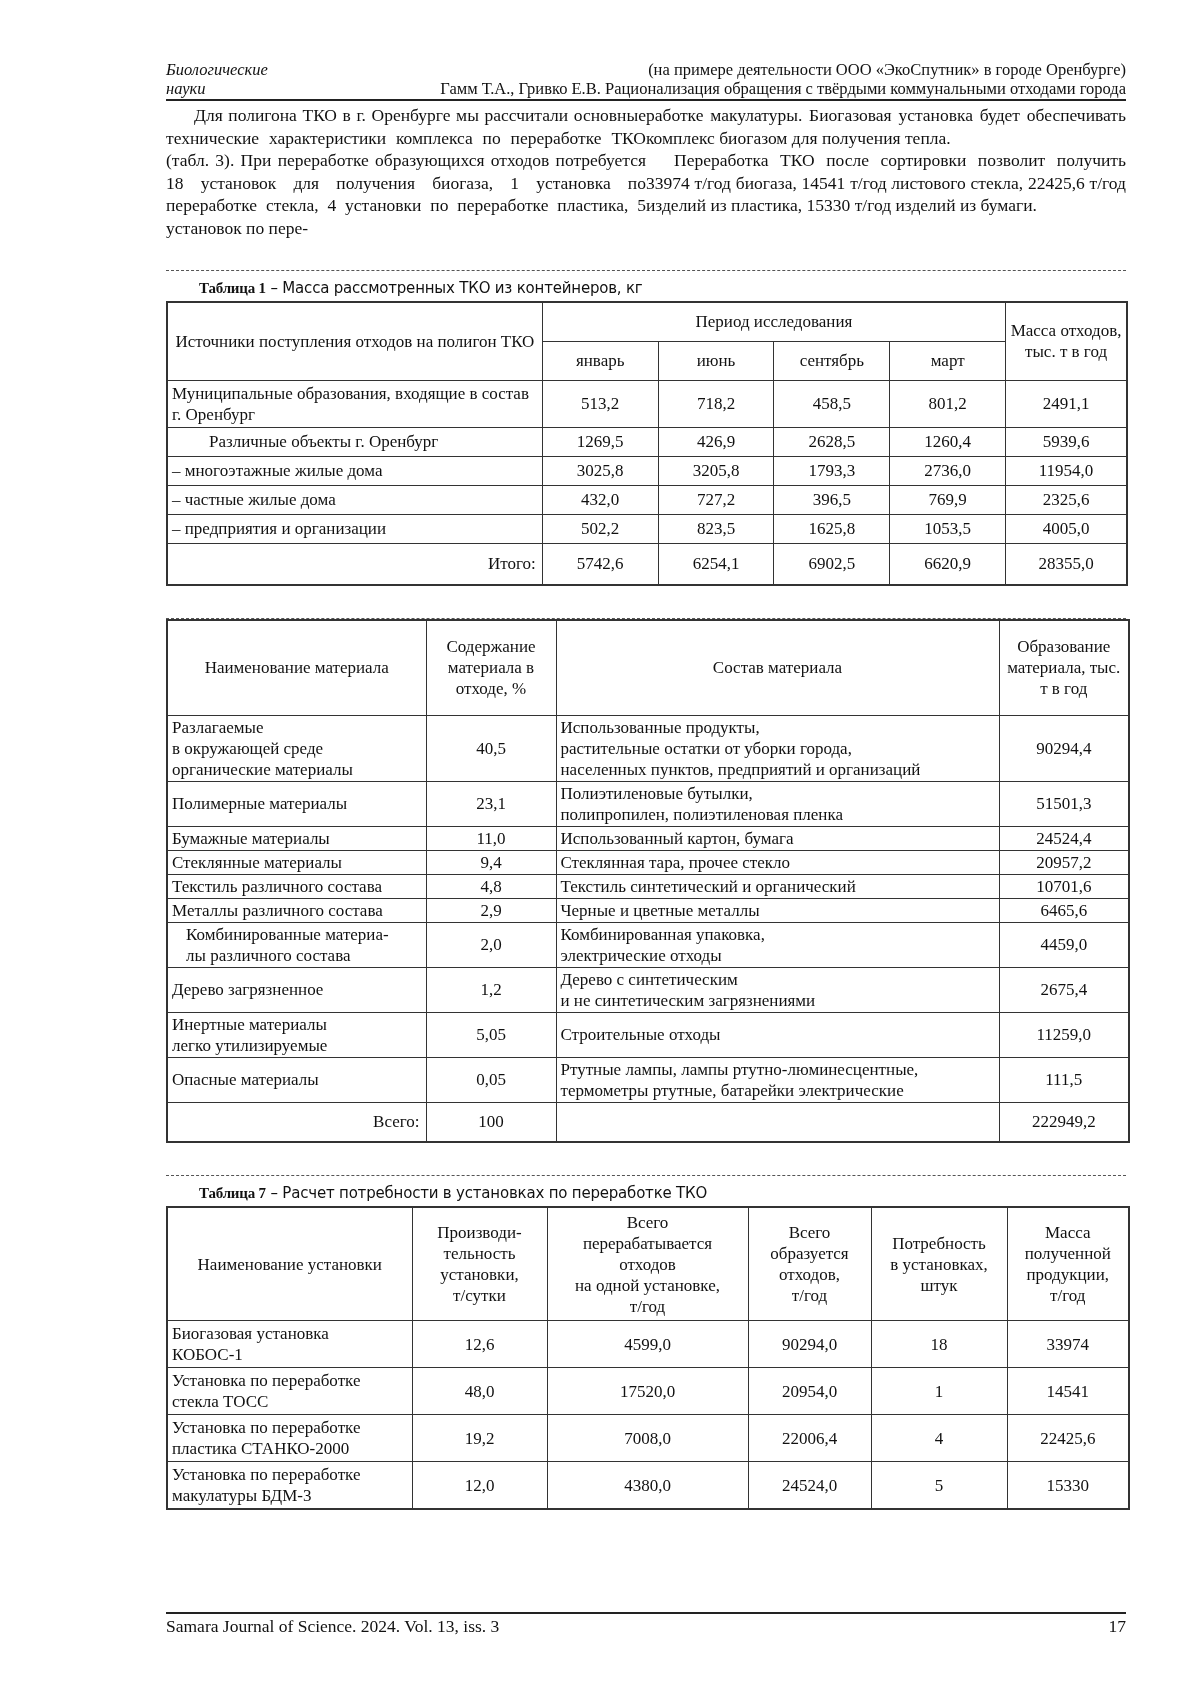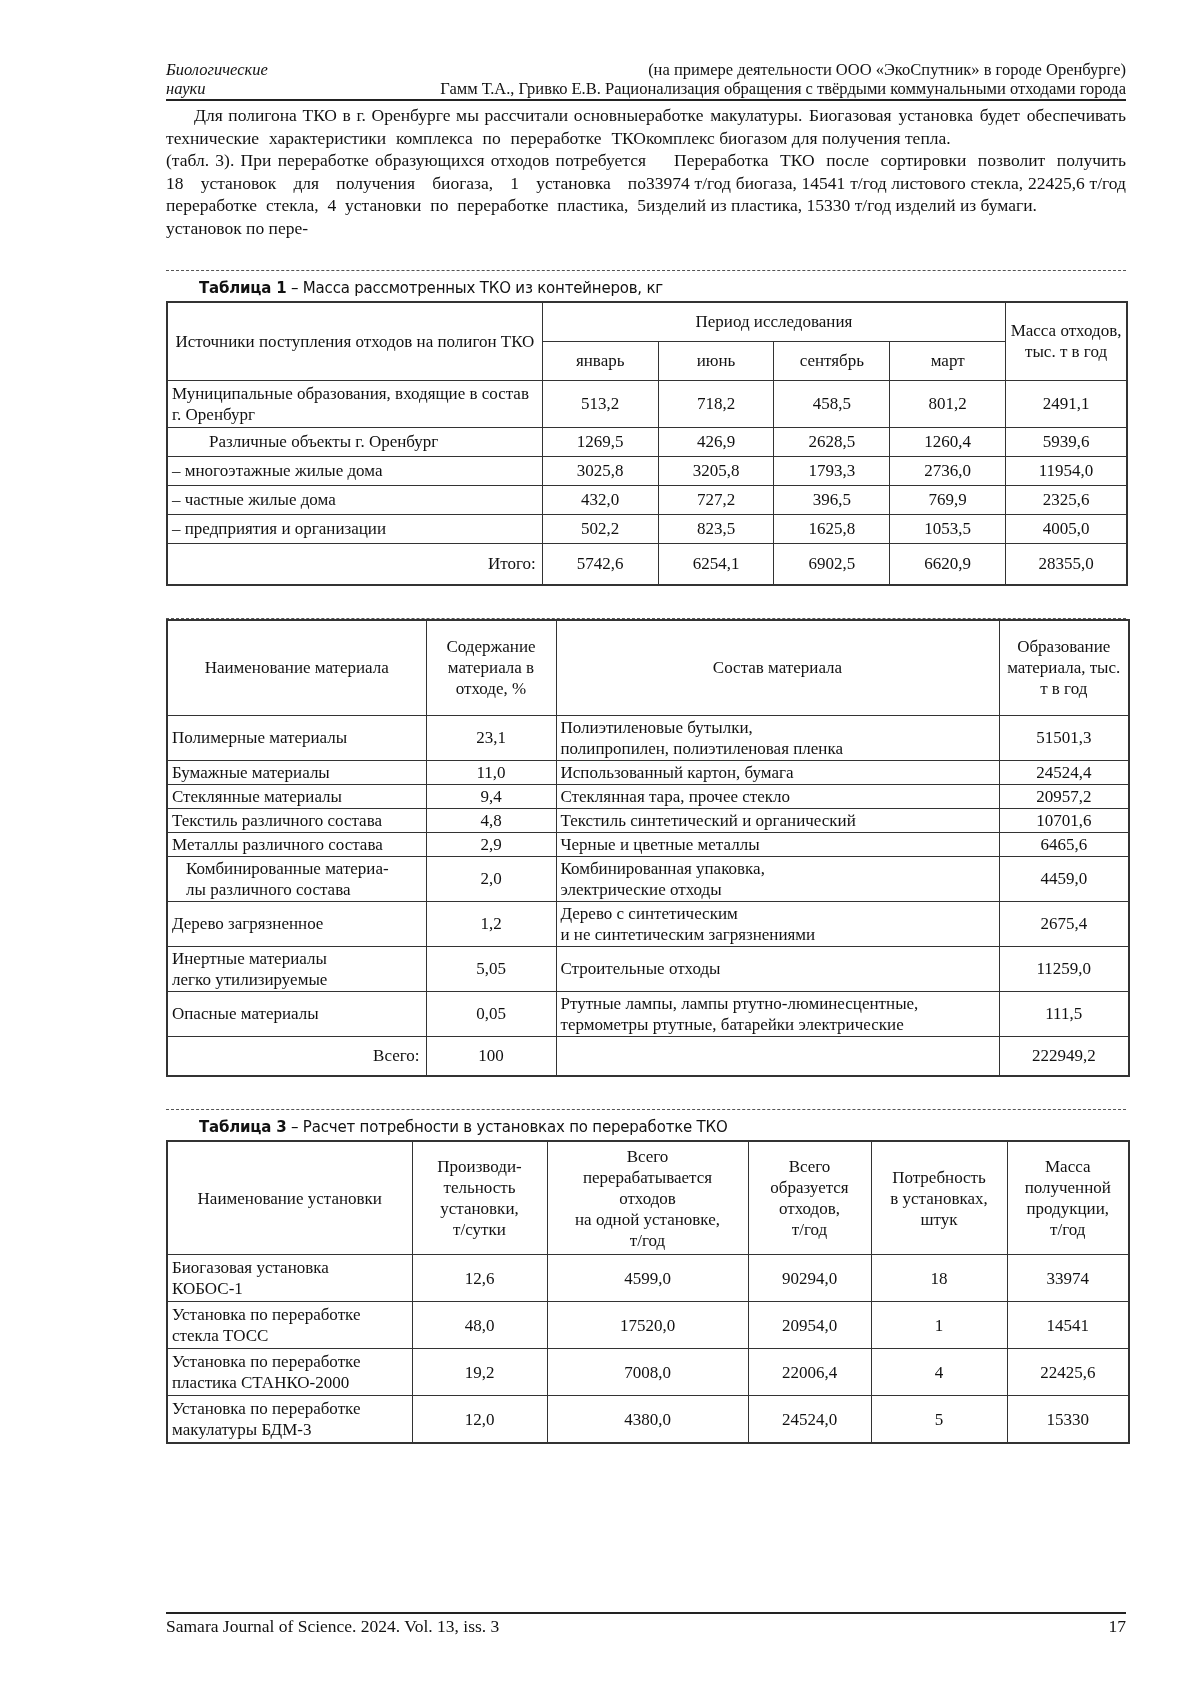--- a/index.html
+++ b/index.html
@@ -12,21 +12,21 @@
   .rh-left { font-style: italic; width: 160px; }
   .rh-right { text-align: right; flex: 1; }
 
   .body-cols { display: flex; margin-top: 3px; }
   .col { flex: 1; font-size: 17.5px; line-height: 22.6px; text-align: justify; hyphens: manual; }
   .col p { margin: 0; }
   .col p.indent { text-indent: 28px; }
 
   .sep { border-top: 1px dashed #555; margin-top: 30px; height: 0; }
   .tcap { font-family: "DejaVu Sans", "Liberation Sans", sans-serif; font-size: 15px; margin: 8px 0 4px 33px; letter-spacing: -0.2px; }
-  .tcap b { font-weight: bold; }
+  .tcap b { font-weight: bold; font-family: Liberation Serif, serif; }
 
   table { border-collapse: collapse; width: 962px; table-layout: fixed; }
   td, th { border: 1.4px solid #333; font-weight: normal; font-size: 17px; line-height: 21px; padding: 1px 4px; vertical-align: middle; }
   th { text-align: center; }
   td.num { text-align: center; }
   td.right { text-align: right; padding-right: 6px; }
   table.outer { border: 2px solid #333; }
 
   #t1 td, #t1 th { height: 26px; }
   #t1 .tall td { height: 44px; }
@@ -155,20 +155,30 @@
     <tbody>
         <tr class="hdr">
       <th>Наименование материала</th>
       <th>Содержание материала в отходе, %</th>
       <th>Состав материала</th>
       <th>Образование материала, тыс. т в год</th>
     </tr>
     </tbody>
       <tbody id="t2-body">
         <tr>
+          <td style="white-space: pre-line;">Разлагаемые
+в окружающей среде
+органические материалы</td>
+          <td class="num" style="white-space: pre-line;">40,5</td>
+          <td style="white-space: pre-line;">Использованные продукты,
+растительные остатки от уборки города,
+населенных пунктов, предприятий и организаций</td>
+          <td class="num" style="white-space: pre-line;">90294,4</td>
+        </tr>
+        <tr>
           <td style="white-space: pre-line;">Полимерные материалы</td>
           <td class="num" style="white-space: pre-line;">23,1</td>
           <td style="white-space: pre-line;">Полиэтиленовые бутылки,
 полипропилен, полиэтиленовая пленка</td>
           <td class="num" style="white-space: pre-line;">51501,3</td>
         </tr>
         <tr>
           <td style="white-space: pre-line;">Бумажные материалы</td>
           <td class="num" style="white-space: pre-line;">11,0</td>
           <td style="white-space: pre-line;">Использованный картон, бумага</td>
@@ -226,21 +236,21 @@
         <tr style="height:40px">
       <td class="right">Всего:</td>
       <td class="num">100</td>
       <td></td>
       <td class="num">222949,2</td>
     </tr>
   </tbody>
     </table>
 
   <div class="sep" style="margin-top:32px"></div>
-  <div class="tcap"><b>Таблица 3</b><span> – Расчет потребности в установках по переработке ТКО</span></div>
+  <div class="tcap"><b>Таблица 7</b><span> – Расчет потребности в установках по переработке ТКО</span></div>
   <table id="t3" class="outer">
     <colgroup>
         <col style="width:245px">
         <col style="width:135px">
         <col style="width:201px">
         <col style="width:123px">
         <col style="width:136px">
         <col style="width:122px">
       </colgroup>
     <tbody>

